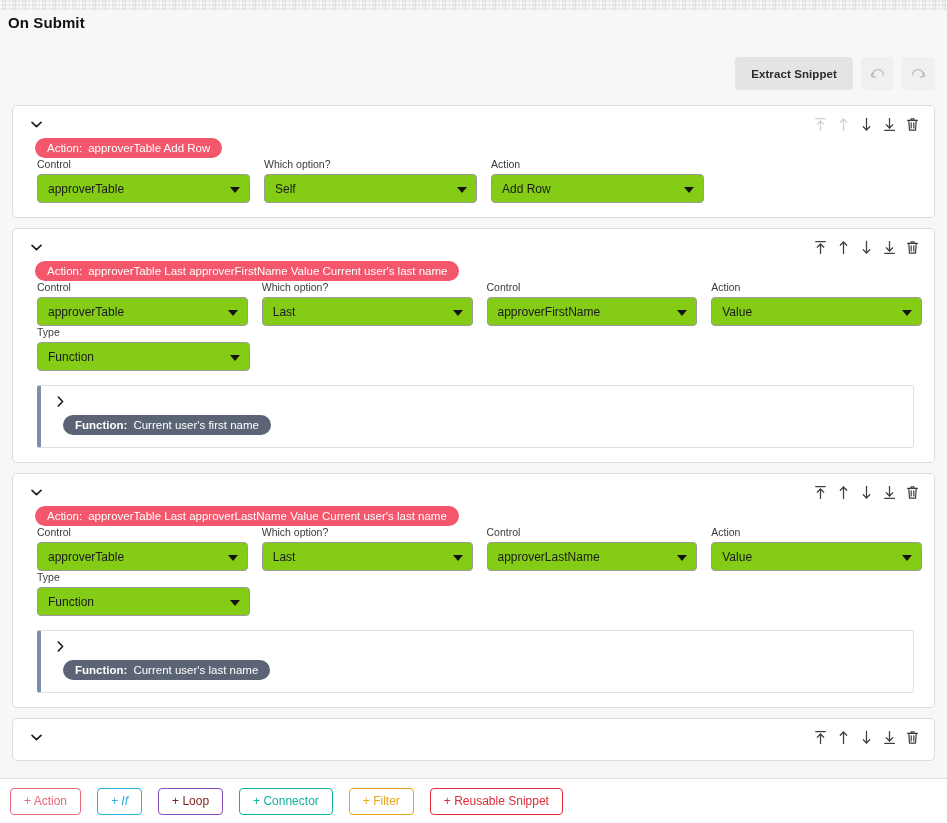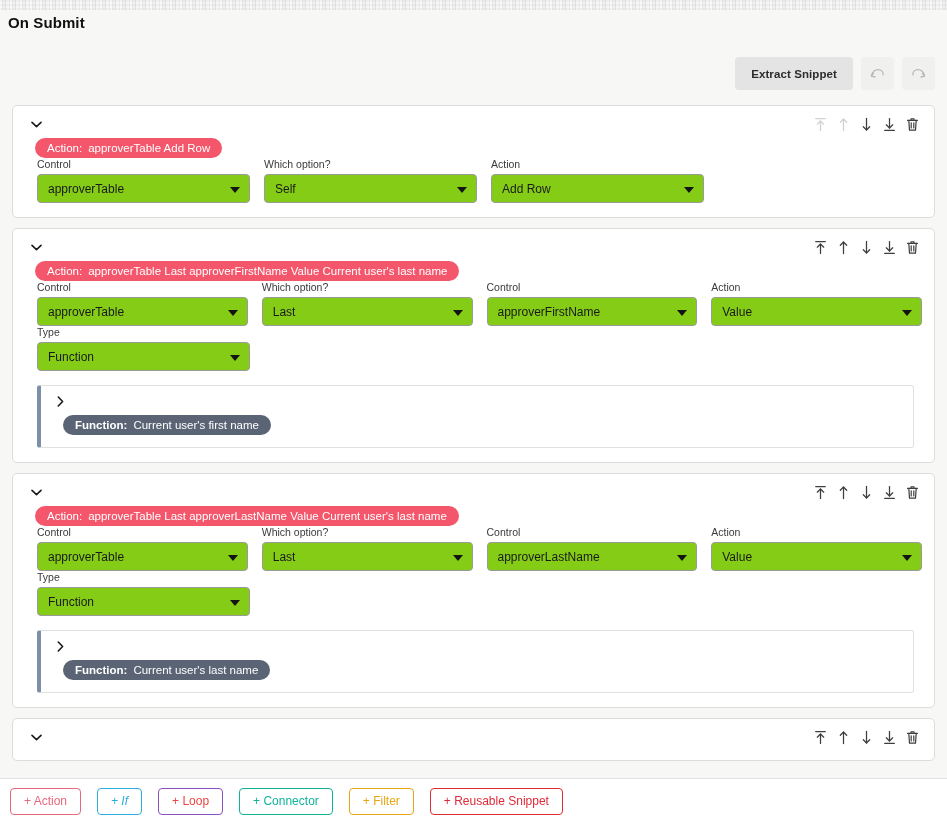--- a/index.html
+++ b/index.html
@@ -625,17 +625,17 @@
         </button>
       </div>
     </div>
   </div>
 
 </div>
 
 <div class="bottom-bar">
   <button class="add-btn" style="color: rgb(232, 104, 126); border: 1px solid rgb(232, 104, 126);">+ Action</button>
   <button class="add-btn" style="color: rgb(46, 172, 223); border: 1px solid rgb(46, 172, 223); font-style: italic;">+ If</button>
-  <button class="add-btn" style="color: #ef4444; border: 1px solid rgb(138, 79, 192);">+ Loop</button>
+  <button class="add-btn" style="color: #7f1d1d; border: 1px solid rgb(138, 79, 192);">+ Loop</button>
   <button class="add-btn" style="color: rgb(17, 179, 155); border: 1px solid rgb(17, 179, 155);">+ Connector</button>
   <button class="add-btn" style="color: rgb(232, 166, 23); border: 1px solid rgb(232, 166, 23);">+ Filter</button>
   <button class="add-btn" style="color: rgb(224, 43, 55); border: 1px solid rgb(224, 43, 55);">+ Reusable Snippet</button>
 </div>
 
 </body></html>

